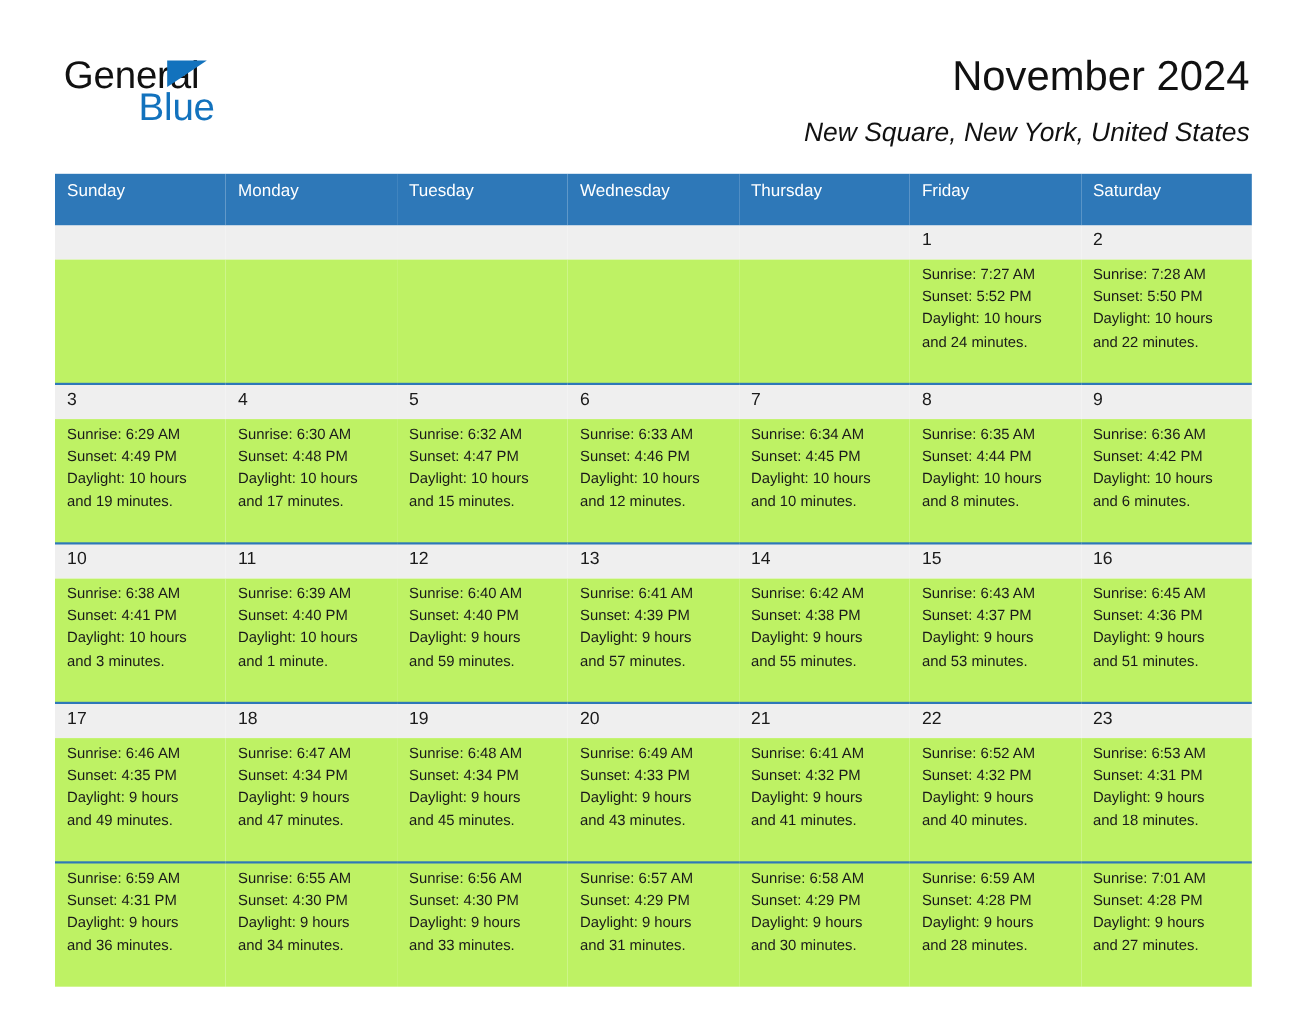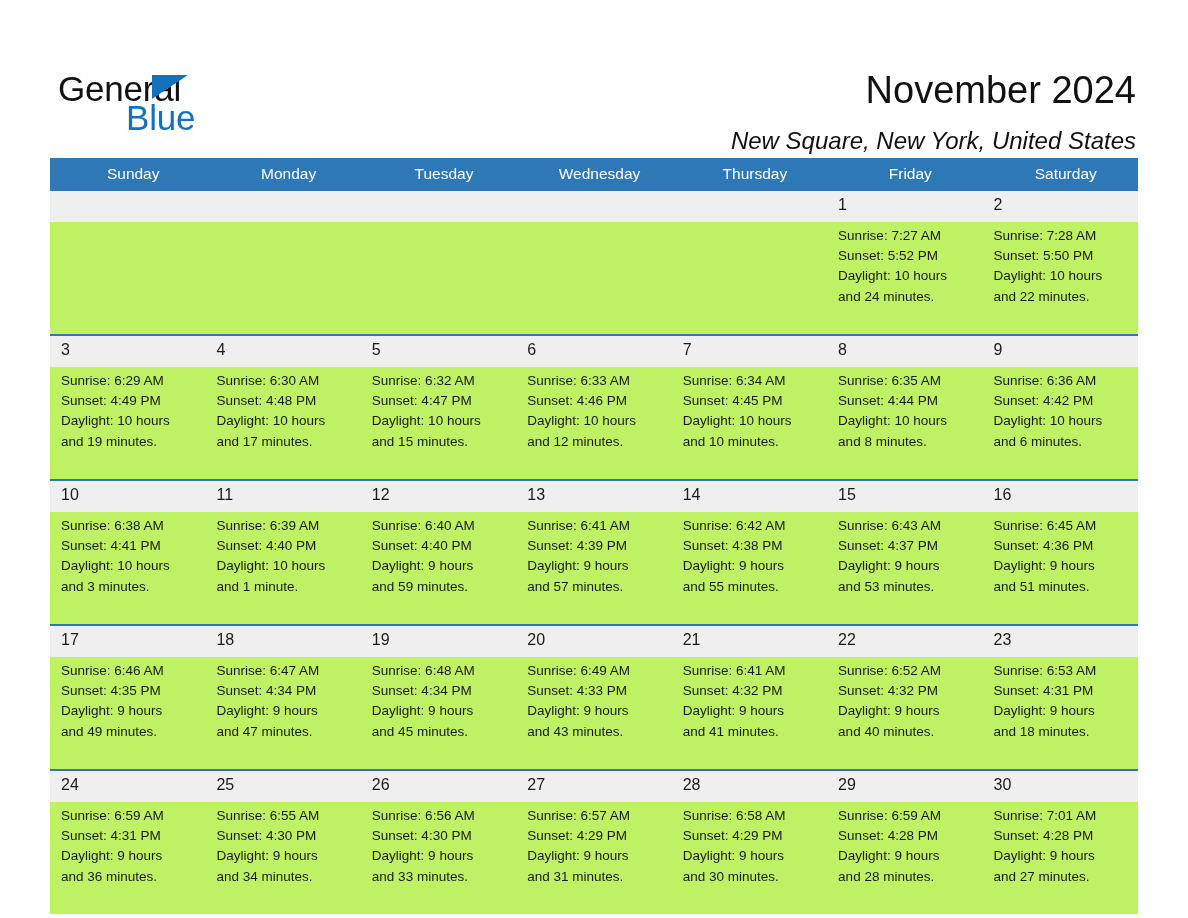--- a/index.html
+++ b/index.html
@@ -20,21 +20,20 @@
     height: 918px;
     box-sizing: border-box;
   }
 
   
   .top {
     position: absolute;
     left: 0; right: 0;
     top: 0;
     height: 150px;
-    margin-top: 20px;
   }
   .logo {
     position: absolute;
     left: 58px;
     top: 50px;
     width: 260px;
     height: 72px;
   }
   .logo-general {
     position: absolute;
@@ -98,22 +97,22 @@
     table-layout: fixed;
     width: 1088px;
   }
   table.cal col { width: 155.43px; }
 
   thead th {
     background: #2e78b8;
     color: #ffffff;
     font-weight: normal;
     font-size: 15.5px;
-    text-align: center;
-    padding: 6px 0 7px 11px;
+    text-align: left;
+    padding: 6px 0 21px 11px;
     height: 20px;
     vertical-align: middle;
     border: none;
   }
 
   tbody tr.week-top td {
     background: #efefef;
     font-size: 16px;
     color: #1a1a1a;
     padding: 5px 0 6px 11px;
@@ -418,29 +417,20 @@
             </td>
             <td>
               <div class="lines">
                 <div>Sunrise: 6:53 AM</div>
                 <div>Sunset: 4:31 PM</div>
                 <div>Daylight: 9 hours</div>
                 <div>and 18 minutes.</div>
               </div>
             </td>
           </tr>
-          <tr class="week-top">
-            <td>24</td>
-            <td>25</td>
-            <td>26</td>
-            <td>27</td>
-            <td>28</td>
-            <td>29</td>
-            <td>30</td>
-          </tr>
           <tr class="week-body last">
             <td>
               <div class="lines">
                 <div>Sunrise: 6:59 AM</div>
                 <div>Sunset: 4:31 PM</div>
                 <div>Daylight: 9 hours</div>
                 <div>and 36 minutes.</div>
               </div>
             </td>
             <td>

